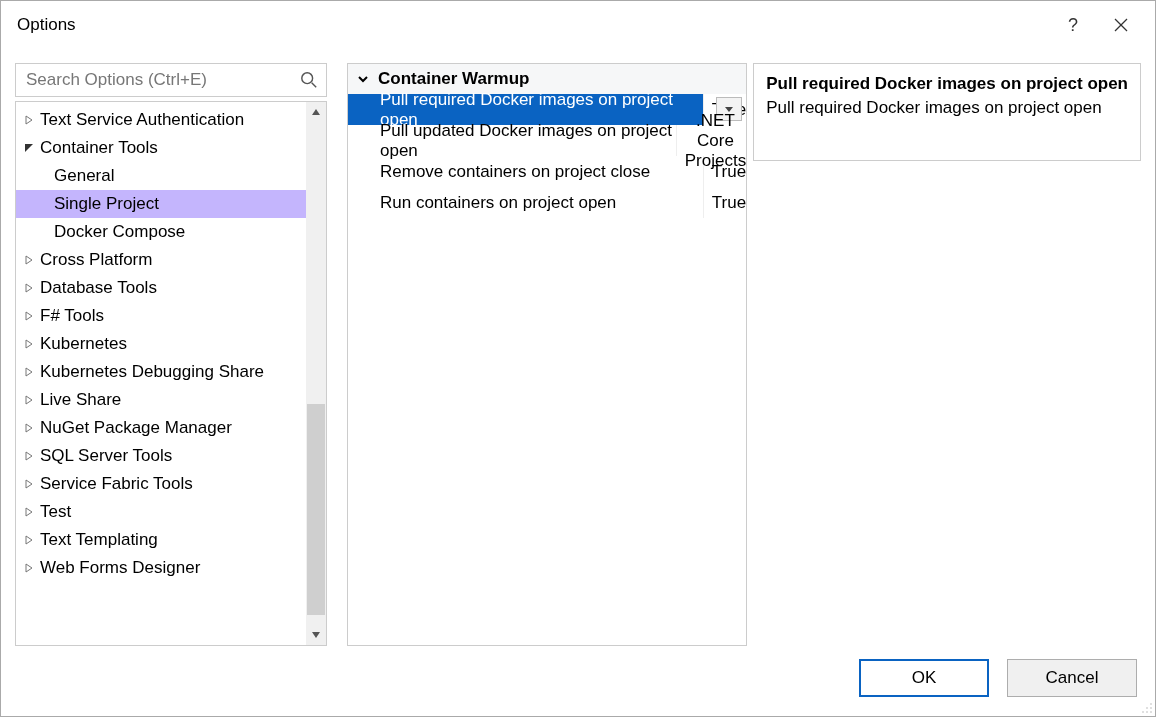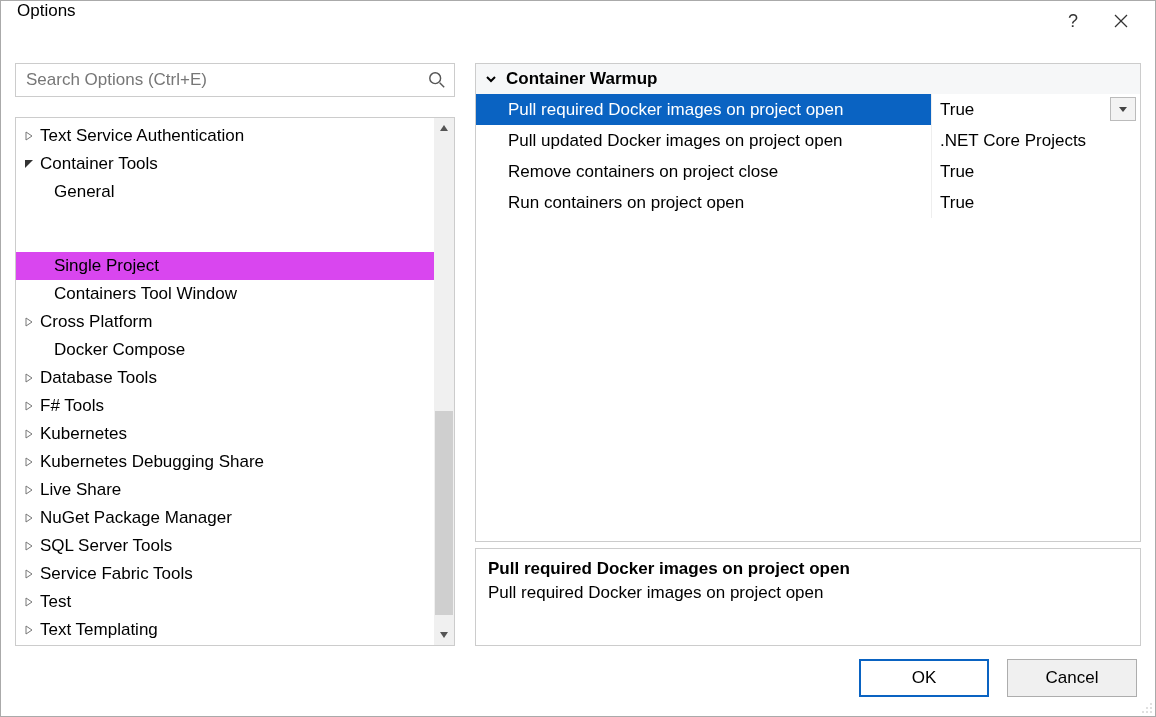--- a/index.html
+++ b/index.html
@@ -16,20 +16,21 @@
     width: 1156px; height: 717px;
     border: 1px solid #aaa;
     display: flex;
     flex-direction: column;
     background: #fff;
   }
   
   .titlebar {
     height: 48px;
     display: flex;
+    align-items: center;
     padding: 0 10px 0 16px;
     font-size: 17px;
   }
   .titlebar .title { flex: 1; }
   .titlebar .sysbtn {
     width: 48px; height: 40px;
     display: flex; align-items: center; justify-content: center;
     color: #333;
   }
   .titlebar .sysbtn.help { font-size: 18px; }
@@ -39,24 +40,24 @@
   .body {
     flex: 1;
     display: flex;
     padding: 14px 14px 6px 14px;
     gap: 20px;
     min-height: 0;
   }
 
   
   .nav-wrap {
-    width: 440px;
+    width: 312px;
     display: flex;
     flex-direction: column;
-    gap: 20px;
+    gap: 4px;
   }
   .search {
     height: 34px;
     border: 1px solid #ccc;
     display: flex;
     align-items: center;
     padding: 0 8px;
     background: #fff;
   }
   .search input {
@@ -87,21 +88,21 @@
     white-space: nowrap;
   }
   .tree-row .arrow {
     width: 14px; height: 14px;
     margin-right: 4px;
     flex-shrink: 0;
     display: flex; align-items: center; justify-content: center;
   }
   .tree-row .arrow svg { width: 10px; height: 10px; }
   .tree-row.child { padding-left: 38px; }
-  .tree-row.selected { background: #d946ef; margin-top: 46px; }
+  .tree-row.selected { background: #c4b5fd; }
   .tree-row .label { font-size: 17px; }
 
   .tree-scroll {
     width: 20px;
     background: #f0f0f0;
     display: flex;
     flex-direction: column;
     align-items: stretch;
   }
   .tree-scroll .sbtn {
@@ -113,21 +114,21 @@
   .tree-scroll .thumb {
     position: absolute; left: 1px; right: 1px;
     top: 56%; height: 42%;
     background: #cfcfcf;
   }
 
   
   .right {
     flex: 1;
     display: flex;
-    flex-direction: column;
+    flex-direction: row;
     gap: 6px;
     min-height: 0;
   }
   .propgrid {
     flex: 1;
     border: 1px solid #ccc;
     background: #fff;
     display: flex;
     flex-direction: column;
     overflow: hidden;
@@ -265,32 +266,29 @@
               </span>
               <span class="label">Container Tools</span>
             </div>
             <div class="tree-row child">
               <span class="label">General</span>
             </div>
             <div class="tree-row child selected">
               <span class="label">Single Project</span>
             </div>
             <div class="tree-row child">
-              <span class="label">Containers Tool Window</span>
+              <span class="label">Docker Compose</span>
             </div>
             <div class="tree-row">
               <span class="arrow">
                 <svg viewBox="0 0 10 10">
                   <polygon points="2,1 8,5 2,9" fill="none" stroke="#777" stroke-width="1"></polygon>
                 </svg>
               </span>
               <span class="label">Cross Platform</span>
-            </div>
-            <div class="tree-row child">
-              <span class="label">Docker Compose</span>
             </div>
             <div class="tree-row">
               <span class="arrow">
                 <svg viewBox="0 0 10 10">
                   <polygon points="2,1 8,5 2,9" fill="none" stroke="#777" stroke-width="1"></polygon>
                 </svg>
               </span>
               <span class="label">Database Tools</span>
             </div>
             <div class="tree-row">

